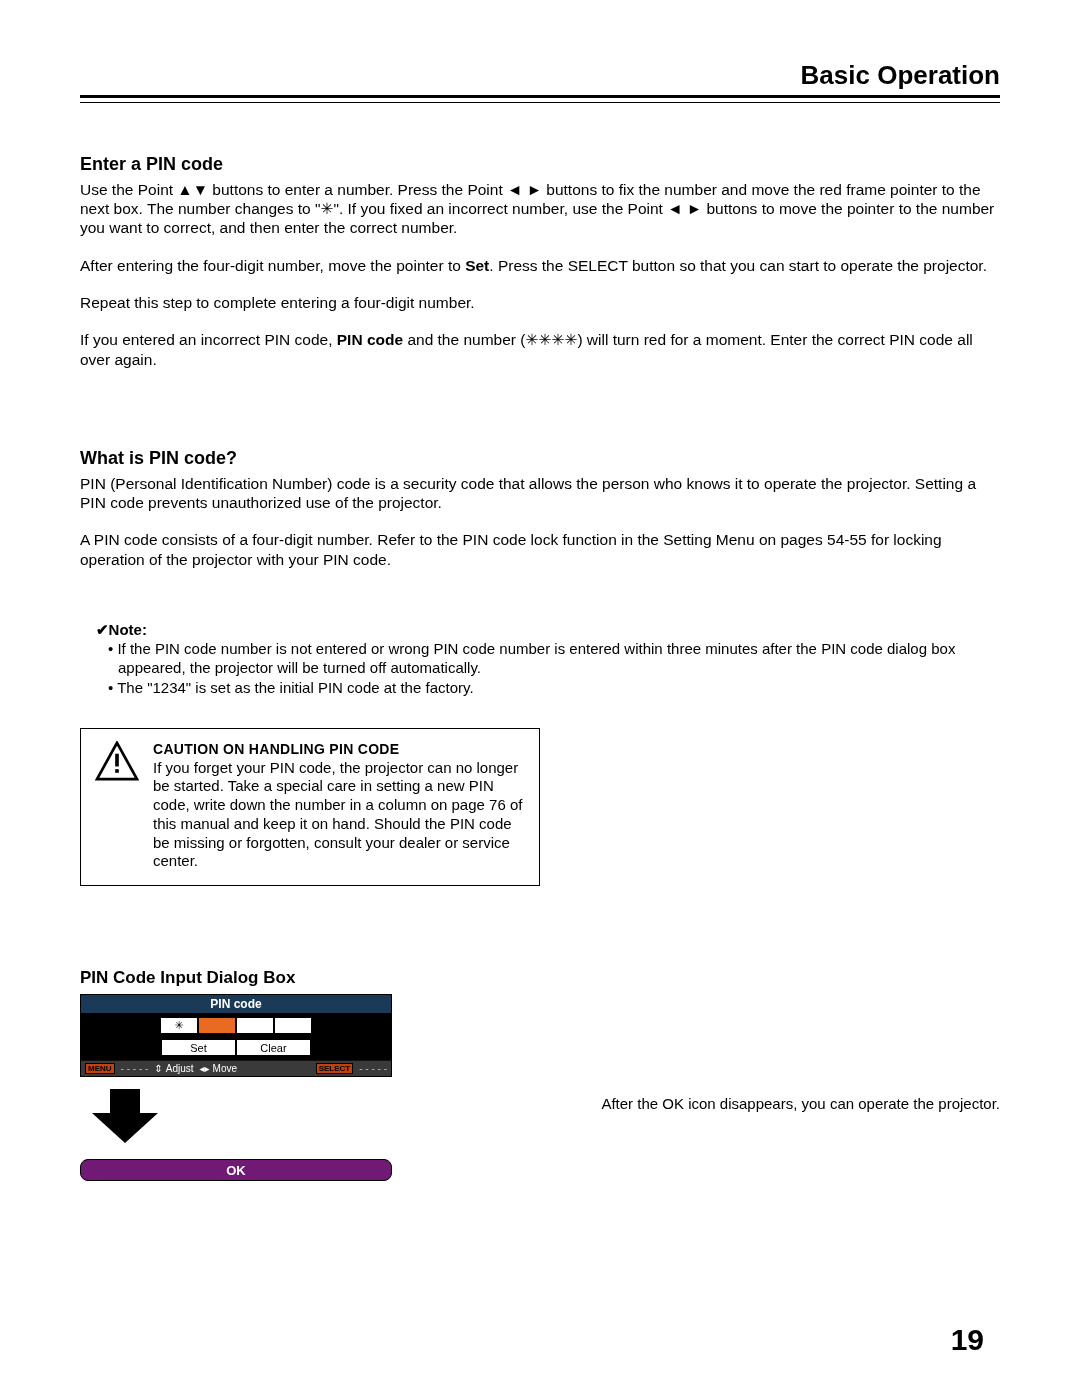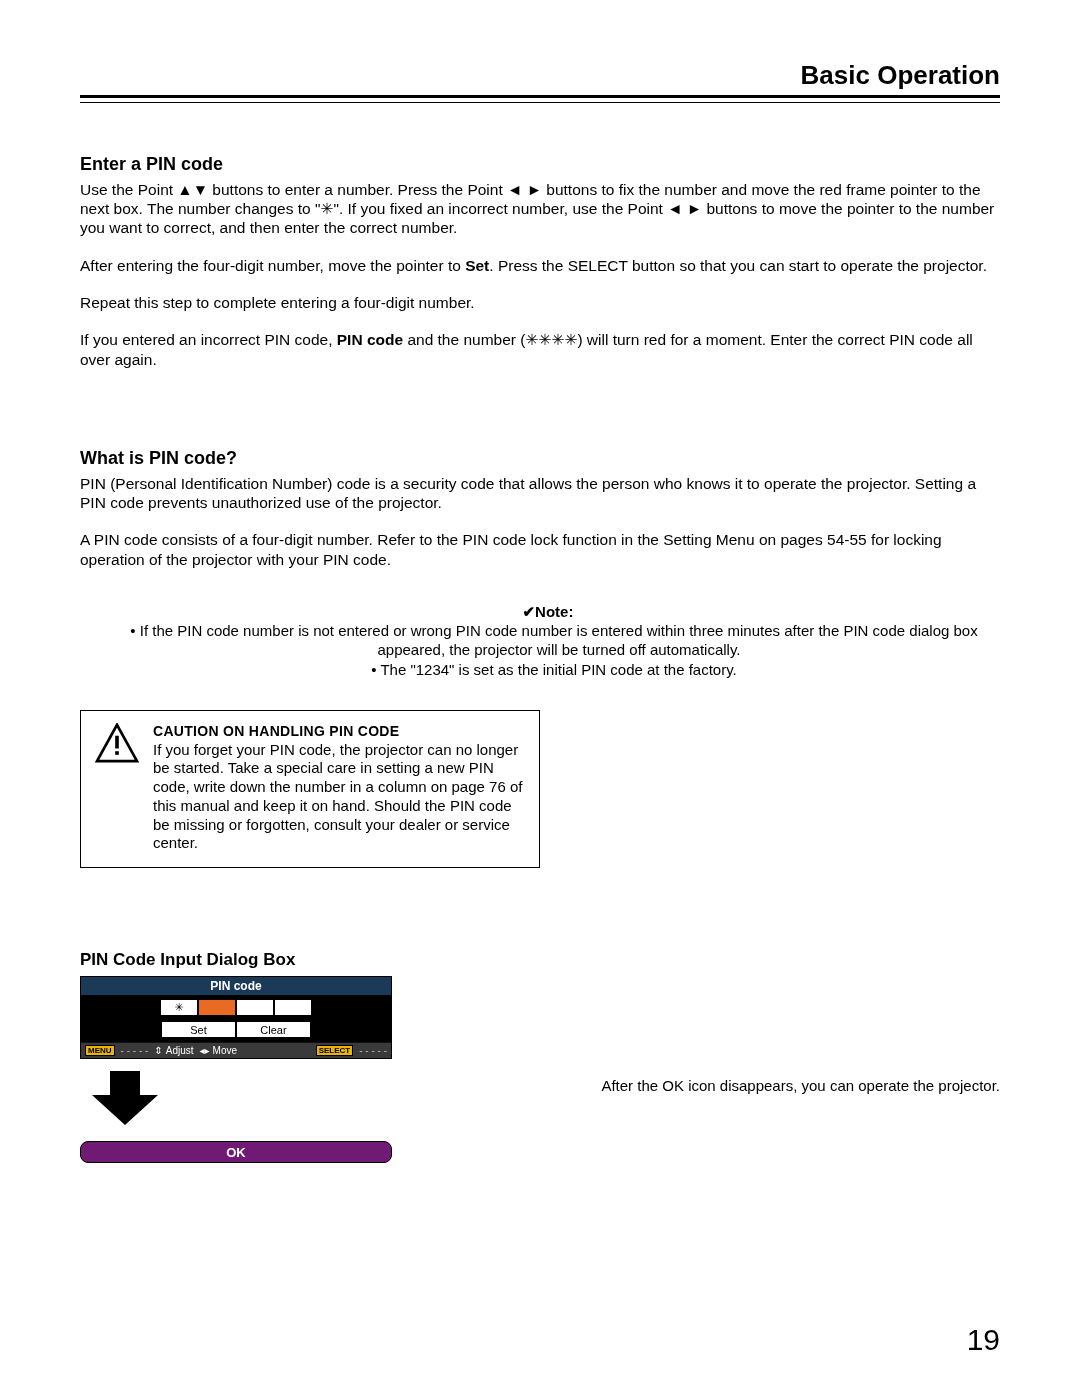--- a/index.html
+++ b/index.html
@@ -46,24 +46,23 @@
   }
   .h3 {
     font-size: 18px;
     font-weight: bold;
     margin: 0 0 4px 0;
   }
   .para {
     margin: 0 0 18px 0;
   }
   .note-block {
-    margin-top: 34px;
+    margin-top: 52px;
     margin-left: 16px;
     font-size: 15px;
-    text-align: center;
   }
   .note-label {
     font-weight: bold;
   }
   .note-item {
     margin-left: 12px;
     text-indent: -10px;
     padding-left: 10px;
     margin-bottom: 2px;
   }
@@ -151,21 +150,21 @@
     background: #3a3a3a;
     color: #fff;
     display: flex;
     align-items: center;
     font-size: 10px;
     padding: 2px 4px;
     gap: 6px;
     border-top: 1px solid #111;
   }
   .hint-box {
-    background: #eab308;
+    background: #c2410c;
     color: #000;
     font-size: 8px;
     font-weight: bold;
     padding: 0 2px;
     border: 1px solid #000;
   }
   .hint-dashes {
     color: #bbb;
     font-size: 10px;
   }
@@ -205,23 +204,23 @@
     align-items: center;
     justify-content: center;
     margin-top: 12px;
     border: 1px solid #000;
     border-radius: 8px;
   }
 
   .page-number {
     position: absolute;
     bottom: 40px;
-    right: 80px;
+    right: 96px;
     font-size: 30px;
-    font-weight: normal;
+    font-weight: bold;
   }
   .sp60 { height: 60px; }
 </style>
 </head>
 <body>
 
 <div class="page">
   <div class="header-title">Basic Operation</div>
   <div class="rule"></div>
 

